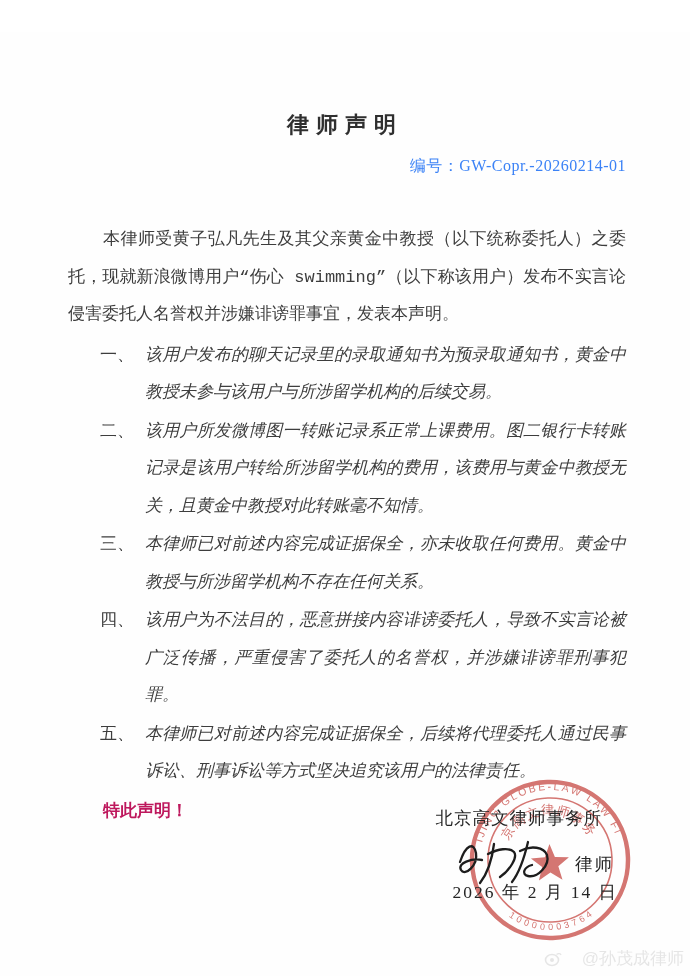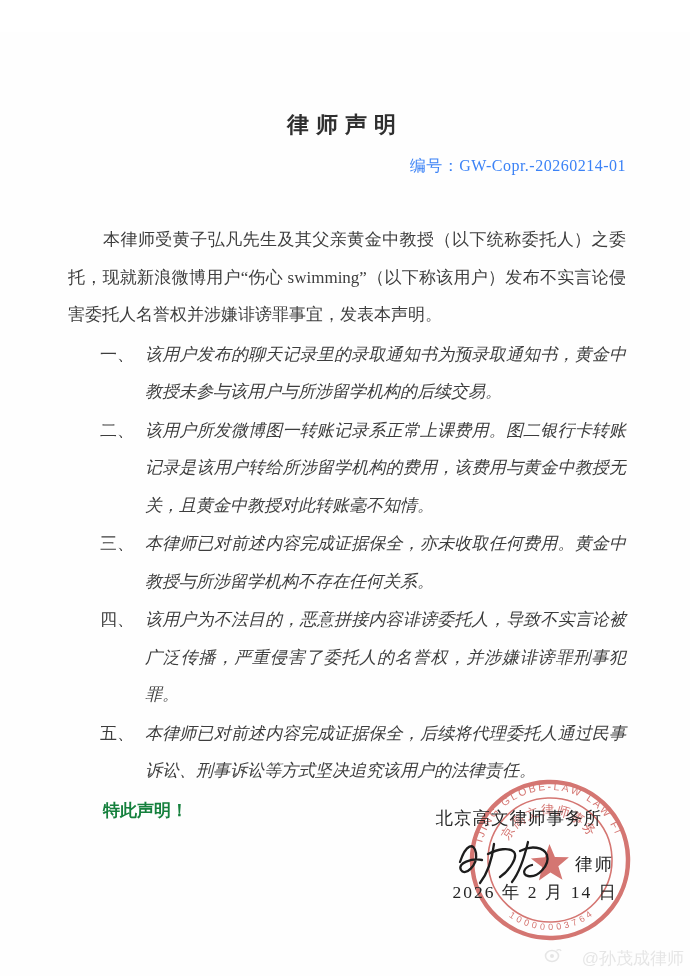--- a/index.html
+++ b/index.html
@@ -27,26 +27,26 @@
     text-align:right;
     font-size:16px;
     letter-spacing:0.5px;
     color:#3b82f6;
   }
   .body-text {
     margin:44px 64px 0 68px;
     font-size:17px;
     line-height:37.5px;
   }
-  .intro { text-indent:35px; text-align:justify; margin:0; }
+  .intro { text-indent:35px; text-align:justify; margin:0;font-family:Liberation Mono, monospace; }
   .stmt-list { margin-top:2px; }
   .stmt-item { display:flex; padding-left:32px; margin-top:1px; }
   .stmt-num { flex:0 0 45px; }
   .stmt-text { flex:1; text-align:justify;font-style:italic; }
-  .closing { margin-top:2px; text-indent:35px; font-weight:bold; color:#15803d; }
+  .closing { margin-top:2px; text-indent:35px; font-weight:bold; color:#be185d; }
 
   
   .stamp-wrap {
     position:absolute; left:466px; top:744px;
     width:168px; height:168px;
     opacity:0.78;
     transform:rotate(-2deg);
   }
   .sig-firm {
     position:absolute; top:774px; right:88px;
@@ -61,21 +61,21 @@
     position:absolute; right:6px; top:22px;
     font-size:17.5px; letter-spacing:2px; color:#262626;
   }
   .sig-date {
     position:absolute; top:848px; right:72px;
     font-size:17.5px; letter-spacing:2px; color:#262626;
   }
 
   .watermark {
     position:absolute; right:6px; bottom:6px;
-    display:flex; gap:20px;
+    display:flex; align-items:center; gap:20px;
     font-size:17px; color:#c9c9c9; opacity:0.45;
     font-family:"Liberation Sans","DejaVu Sans",sans-serif;
   }
 </style>
 </head>
 <body>
 
 <div class="page">
 
   <div class="title">律师声明</div>

